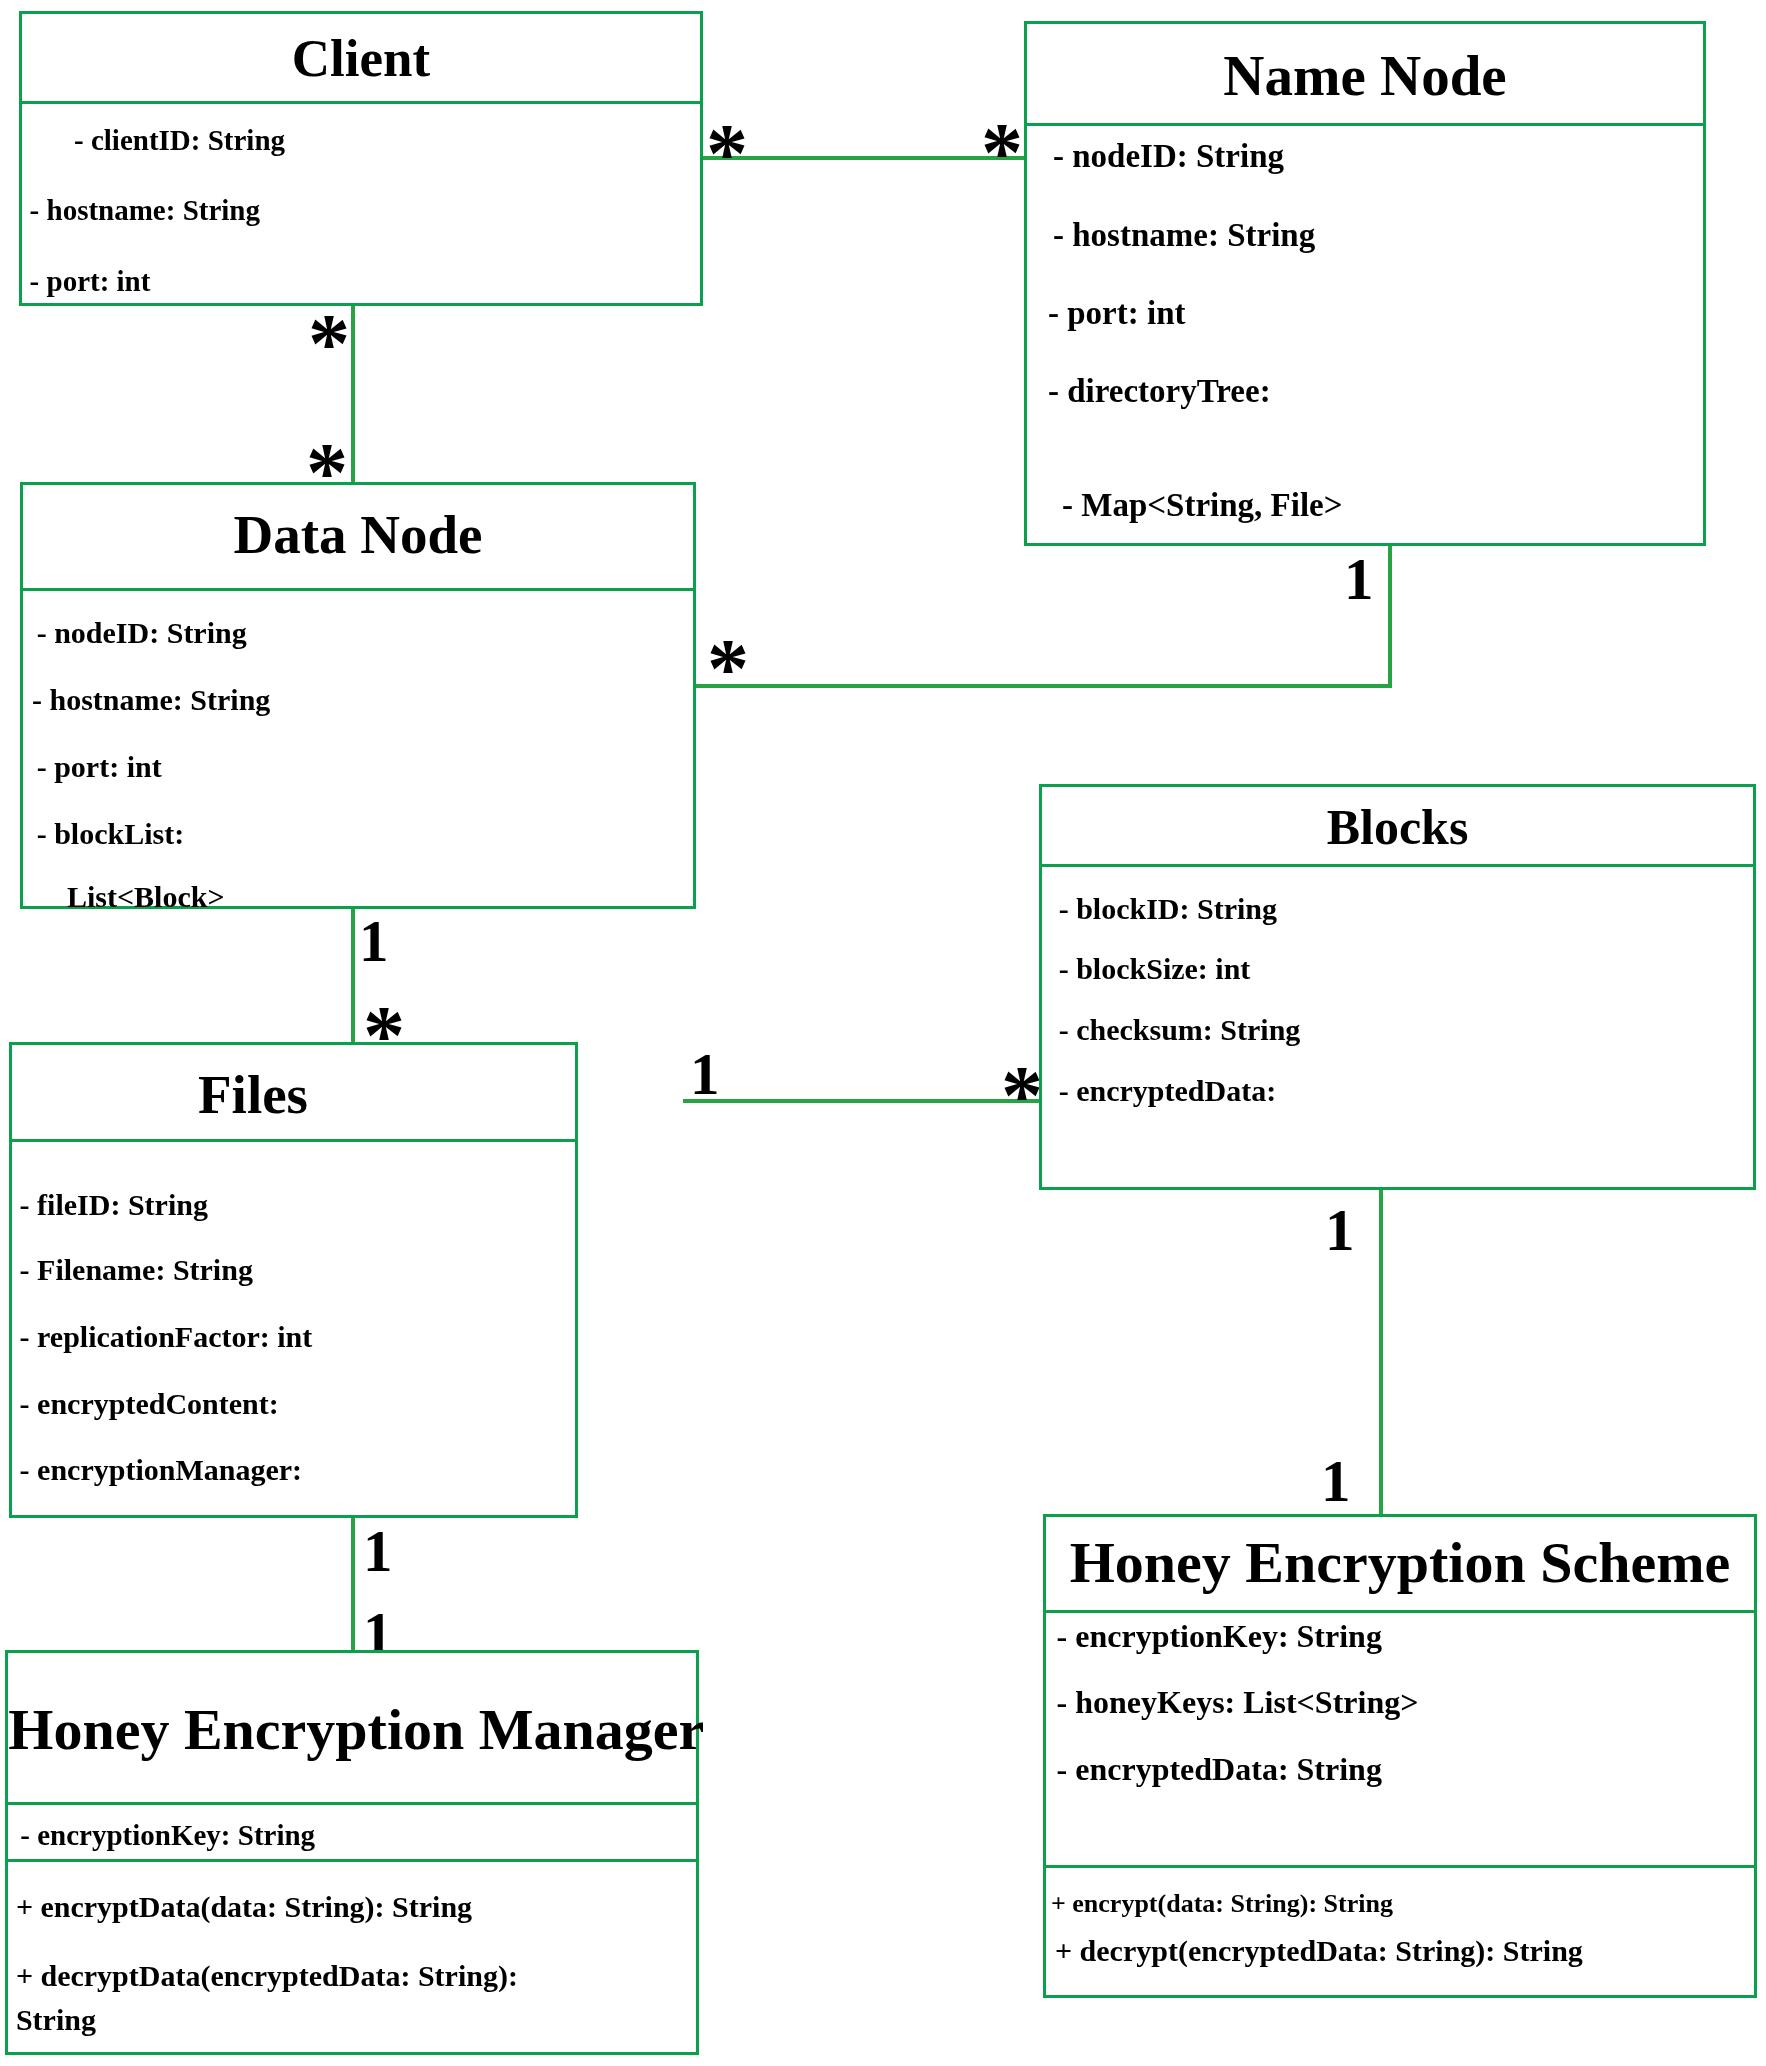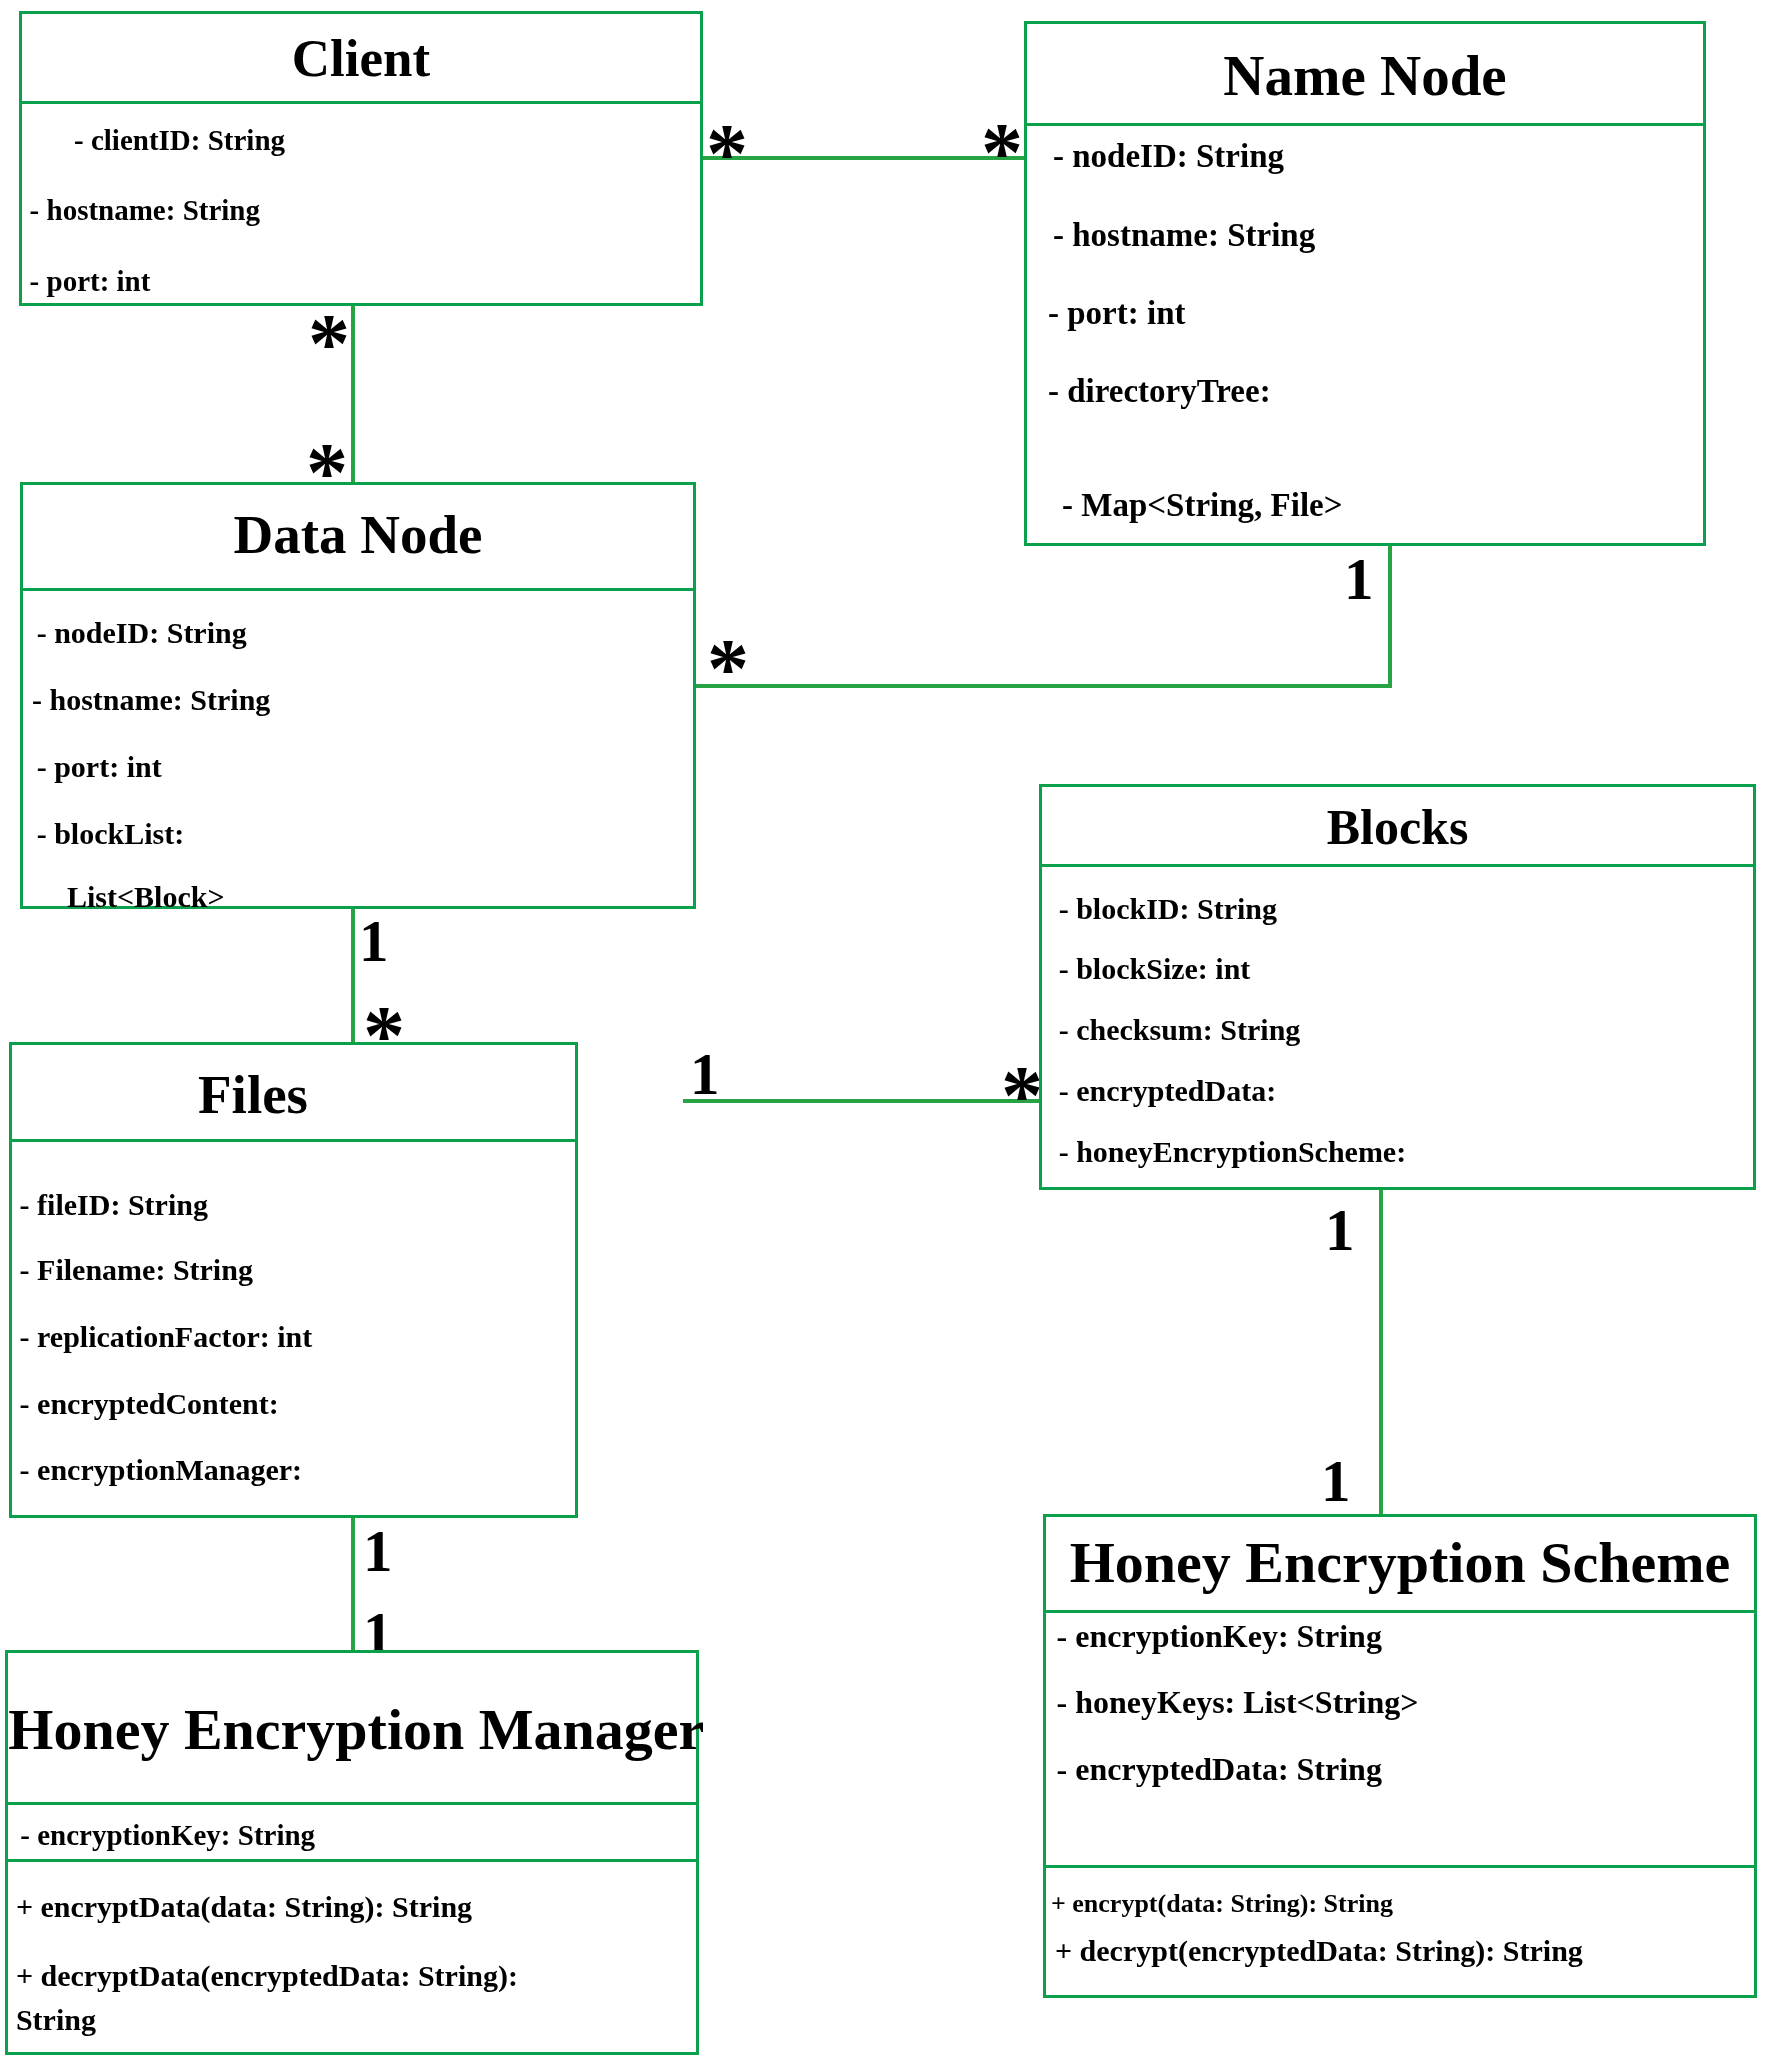--- a/index.html
+++ b/index.html
@@ -110,21 +110,20 @@
     <div class="row" style="top:393px;font-size:30px;line-height:38px;padding-left:44px;">List&lt;Block&gt;</div>
   </div>
 
   <div class="uml-class" style="left:1039px;top:784px;width:717px;height:406px;">
     <div class="cls-title" style="top:11.4px;font-size:50px;line-height:58px;">Blocks</div>
     <div class="sep" style="top:77px;"></div>
     <div class="row" style="top:103px;font-size:30px;line-height:38px;padding-left:16.7px;">- blockID: String</div>
     <div class="row" style="top:163px;font-size:30px;line-height:38px;padding-left:16.7px;">- blockSize: int</div>
     <div class="row" style="top:224px;font-size:30px;line-height:38px;padding-left:16.7px;">- checksum: String</div>
     <div class="row" style="top:285px;font-size:30px;line-height:38px;padding-left:16.7px;">- encryptedData:</div>
-    <div class="row" style="top:346px;font-size:30px;line-height:38px;padding-left:16.7px;">- honeyEncryptionScheme:</div>
   </div>
 
   <div class="uml-class" style="left:9px;top:1042px;width:569px;height:476px;">
     <div class="cls-title" style="top:17.5px;font-size:55px;line-height:64px;text-align:left;padding-left:186px;">Files</div>
     <div class="sep" style="top:94px;"></div>
     <div class="row" style="top:141px;font-size:30px;line-height:38px;padding-left:7.6px;">- fileID: String</div>
     <div class="row" style="top:206px;font-size:30px;line-height:38px;padding-left:7.6px;">- Filename: String</div>
     <div class="row" style="top:273px;font-size:30px;line-height:38px;padding-left:7.6px;">- replicationFactor: int</div>
     <div class="row" style="top:340px;font-size:30px;line-height:38px;padding-left:7.6px;">- encryptedContent:</div>
     <div class="row" style="top:406px;font-size:30px;line-height:38px;padding-left:7.6px;">- encryptionManager:</div>

